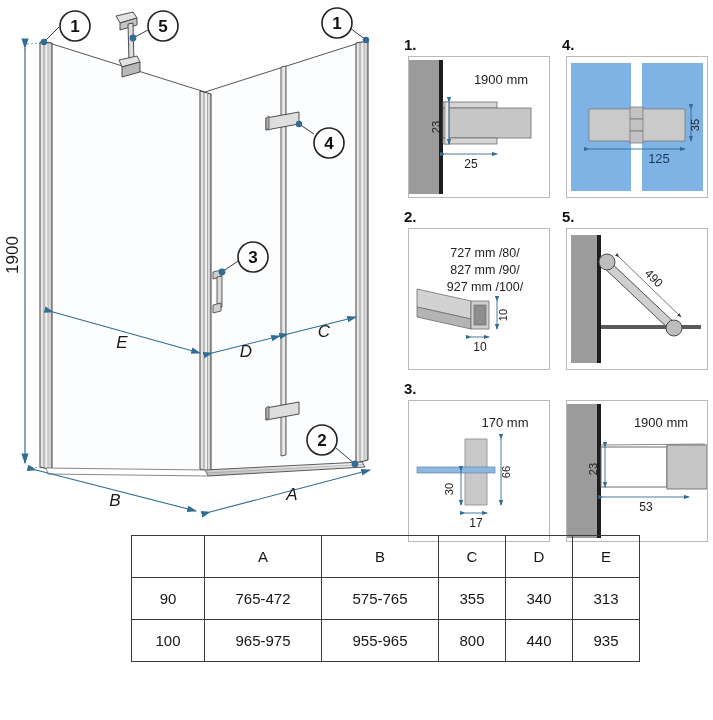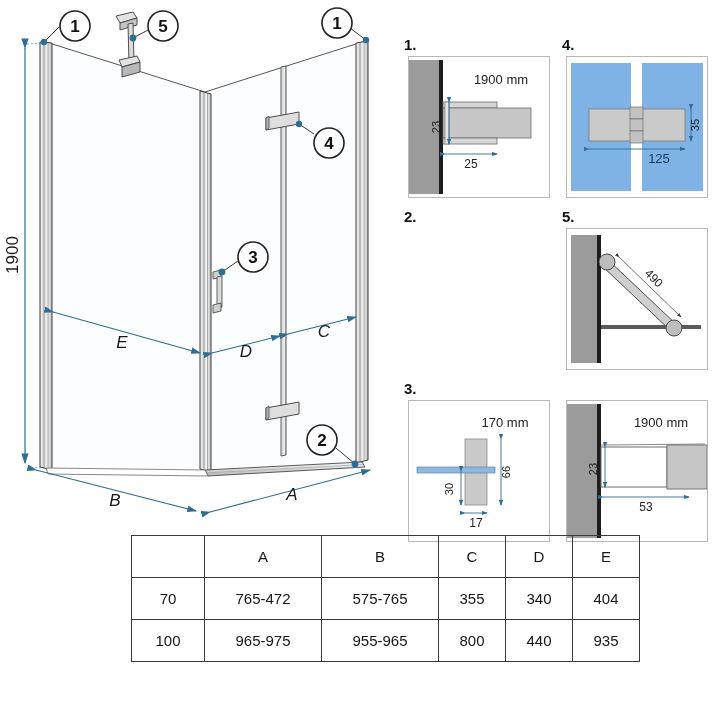--- a/index.html
+++ b/index.html
@@ -224,20 +224,38 @@
           <line x1="36" y1="97" x2="88" y2="97" stroke="#2f6d93" stroke-width="0.9" marker-start="url(#a1)" marker-end="url(#a1)"></line>
           <text x="62" y="111" text-anchor="middle" font-size="12" fill="#222" font-family="Liberation Sans, sans-serif">25</text>
 
           <text x="92" y="27" text-anchor="middle" font-size="13" fill="#222" font-family="Liberation Sans, sans-serif">1900 mm</text>
         </svg>
       </div>
     </div>
 
     <div class="panel" style="left:0;top:172px;width:148px;height:168px;">
       <div class="pnum">2.</div>
+      <div class="pbox" style="width:140px;height:140px;">
+        <svg width="140" height="140" viewBox="0 0 140 140">
+          <rect x="0" y="0" width="140" height="140" fill="#ffffff"></rect>
+          <text x="76" y="28" text-anchor="middle" font-size="12.5" fill="#222" font-family="Liberation Sans, sans-serif">727 mm /80/</text>
+          <text x="76" y="45" text-anchor="middle" font-size="12.5" fill="#222" font-family="Liberation Sans, sans-serif">827 mm /90/</text>
+          <text x="76" y="62" text-anchor="middle" font-size="12.5" fill="#222" font-family="Liberation Sans, sans-serif">927 mm /100/</text>
+
+          <polygon points="8,60 62,72 62,90 8,78" fill="#d2d2d2" stroke="#6d6d6d" stroke-width="0.8"></polygon>
+          <polygon points="8,78 62,90 62,100 8,88" fill="#b4b4b4" stroke="#6d6d6d" stroke-width="0.8"></polygon>
+          <polygon points="62,72 80,72 80,100 62,100" fill="#cfcfcf" stroke="#6d6d6d" stroke-width="0.8"></polygon>
+          <rect x="65" y="76" width="12" height="20" fill="#8e8e8e" stroke="#6d6d6d" stroke-width="0.7"></rect>
+
+          <line x1="88" y1="72" x2="88" y2="100" stroke="#2f6d93" stroke-width="0.9" marker-start="url(#a1)" marker-end="url(#a1)"></line>
+          <text x="98" y="86" transform="rotate(-90 98 86)" text-anchor="middle" font-size="11" fill="#222" font-family="Liberation Sans, sans-serif">10</text>
+          <line x1="62" y1="108" x2="80" y2="108" stroke="#2f6d93" stroke-width="0.9" marker-start="url(#a1)" marker-end="url(#a1)"></line>
+          <text x="71" y="122" text-anchor="middle" font-size="12" fill="#222" font-family="Liberation Sans, sans-serif">10</text>
+        </svg>
+      </div>
     </div>
 
     <div class="panel" style="left:0;top:344px;width:148px;height:168px;">
       <div class="pnum">3.</div>
       <div class="pbox" style="width:140px;height:140px;text-align:center;">
         <svg width="140" height="140" viewBox="0 0 140 140">
           <rect x="0" y="0" width="140" height="140" fill="#ffffff"></rect>
           <text x="96" y="26" text-anchor="middle" font-size="13" fill="#222" font-family="Liberation Sans, sans-serif">170 mm</text>
 
           <rect x="56" y="38" width="22" height="66" fill="#c9c9c9" stroke="#8a8a8a" stroke-width="0.8"></rect>
@@ -334,26 +352,26 @@
           <th class="c0"></th>
           <th class="c1">A</th>
           <th class="c2">B</th>
           <th class="c3">C</th>
           <th class="c4">D</th>
           <th class="c5">E</th>
         </tr>
       </thead>
       <tbody>
         <tr>
-          <td class="c0">70</td>
+          <td class="c0">90</td>
           <td class="c1">765-472</td>
           <td class="c2">575-765</td>
           <td class="c3">355</td>
           <td class="c4">340</td>
-          <td class="c5">404</td>
+          <td class="c5">313</td>
         </tr>
         <tr>
           <td class="c0">100</td>
           <td class="c1">965-975</td>
           <td class="c2">955-965</td>
           <td class="c3">800</td>
           <td class="c4">440</td>
           <td class="c5">935</td>
         </tr>
       </tbody>

